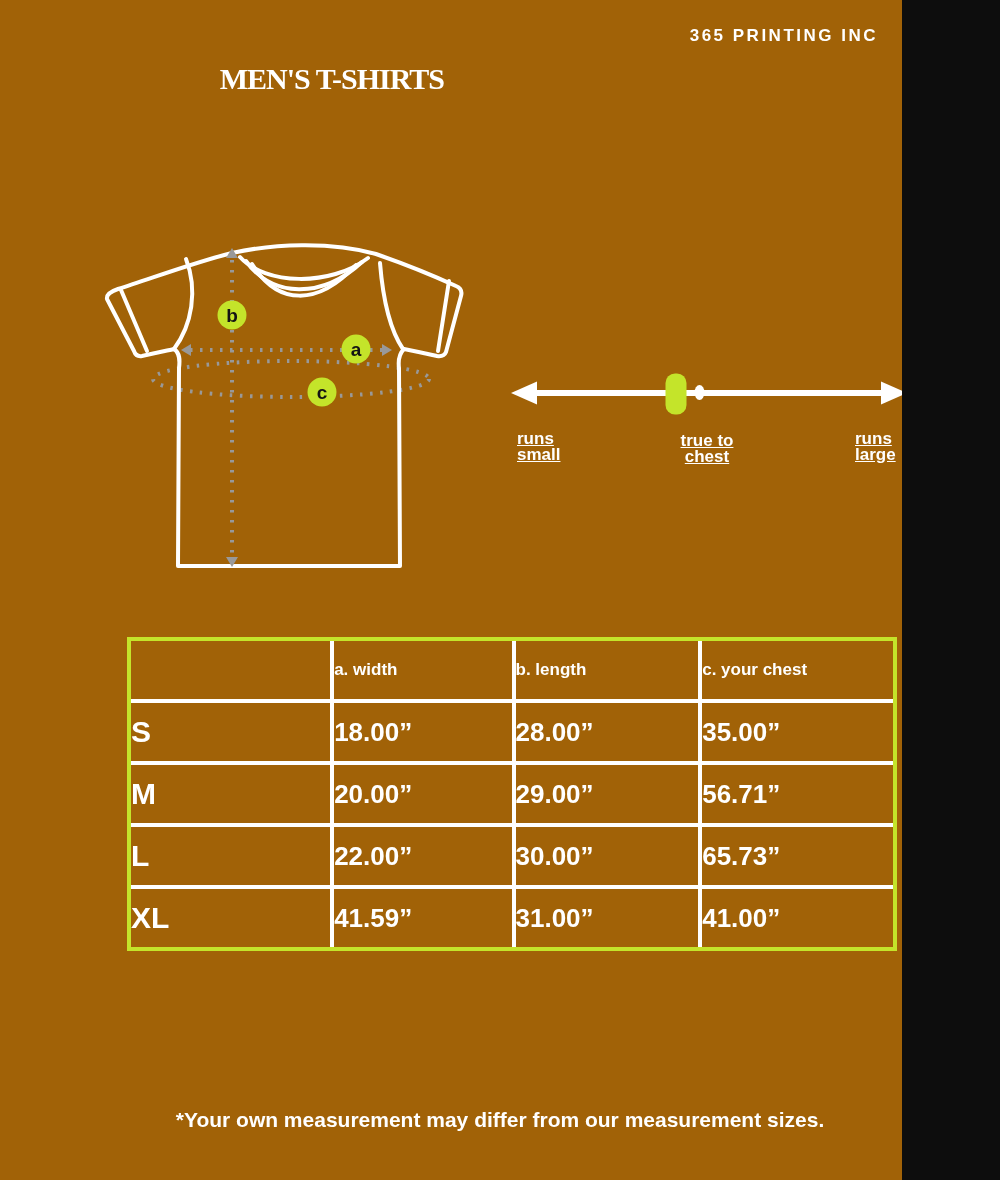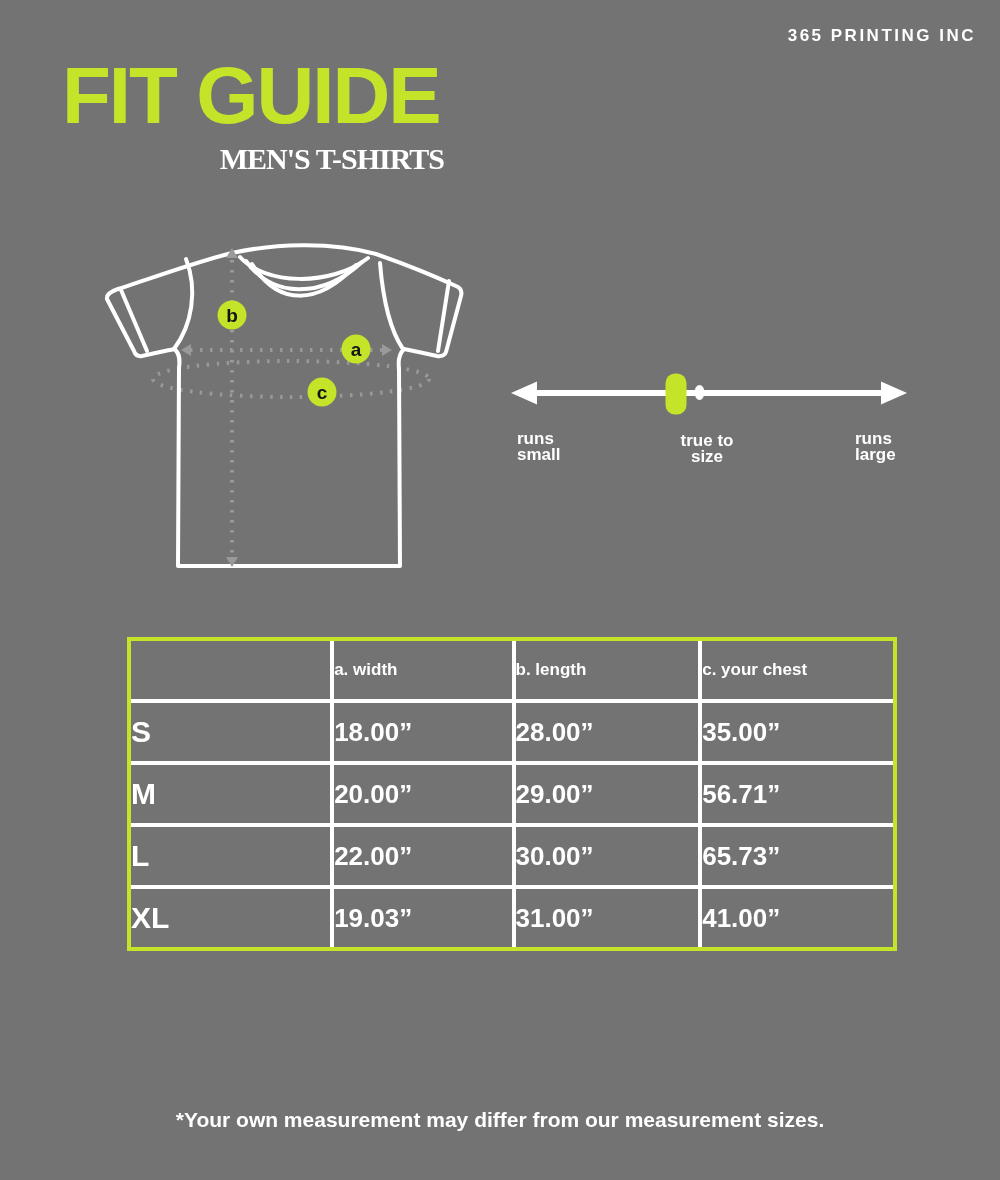--- a/index.html
+++ b/index.html
@@ -1,29 +1,29 @@
 <!DOCTYPE html>
 <html><head>
 <meta charset="utf-8">
 <style>
   html,body{margin:0;padding:0;background:#0d0d0d;}
-  .page{position:relative;width:1000px;height:1180px;background:#737373;overflow:hidden;
+  .page{position:relative;width:902px;height:1180px;background:#a16207;overflow:hidden;
         font-family:"Liberation Sans",sans-serif;font-weight:bold;color:#fff;}
 
   .brand{position:absolute;top:26px;right:24px;font-size:17px;letter-spacing:2.5px;color:#fff;}
 
   .titleblock{position:absolute;left:62px;top:56px;width:382px;text-align:left;}
   .title{font-size:80px;line-height:1;letter-spacing:-2px;color:#c4e42a;white-space:nowrap;}
   .subtitle{margin-top:6px;font-size:30px;letter-spacing:-1px;color:#fff;text-align:right;font-family:Liberation Serif, serif;}
 
   svg{position:absolute;overflow:visible;}
   .diagram-svg{left:90px;top:230px;}
   .scale-svg{left:500px;top:355px;}
 
-  .scale-label{position:absolute;font-size:17px;line-height:16px;color:#fff;}
+  .scale-label{position:absolute;font-size:17px;line-height:16px;color:#fff;text-decoration:underline;}
   .scale-label.left{left:517px;top:431px;text-align:left;}
   .scale-label.center{left:647px;top:433px;width:120px;text-align:center;}
   .scale-label.right{left:855px;top:431px;text-align:left;}
 
   .size-table-wrap{position:absolute;left:127px;top:637px;width:762px;border:4px solid #c4e42a;}
   table.size-table{width:100%;border-collapse:collapse;table-layout:fixed;}
   .size-table th,.size-table td{border:4px solid #fff;text-align:left;vertical-align:middle;
         color:#fff;padding:0;}
   .size-table tr:first-child th{border-top:none;}
   .size-table tr:last-child td{border-bottom:none;}
@@ -37,21 +37,20 @@
         font-size:21px;color:#fff;}
 </style>
 </head>
 <body>
 
 <div class="page">
 
   <div class="brand">365 PRINTING INC</div>
 
   <div class="titleblock">
-    <div class="title">FIT GUIDE</div>
     <div class="subtitle">MEN'S T-SHIRTS</div>
   </div>
 
   <svg class="diagram-svg" width="400" height="355" viewBox="90 230 400 355" xmlns="http://www.w3.org/2000/svg">
 
     <ellipse cx="291" cy="379" rx="138" ry="18" fill="none" stroke="#999999" stroke-width="4" stroke-dasharray="2.5 7.5"></ellipse>
 
     <path d="M 232 253
              C 195 262 150 279 118 289
              Q 106 293 107 299
@@ -109,21 +108,21 @@
     <rect x="665.5" y="373.5" width="21" height="41" rx="9.5" fill="#c4e42a"></rect>
     <ellipse cx="699.5" cy="392.5" rx="5" ry="7.5" fill="#ffffff"></ellipse>
   </svg>
 
   <div class="scale-label left">
     <div>runs</div>
     <div>small</div>
   </div>
   <div class="scale-label center">
     <div>true to</div>
-    <div>size</div>
+    <div>chest</div>
   </div>
   <div class="scale-label right">
     <div>runs</div>
     <div>large</div>
   </div>
 
   <div class="size-table-wrap">
     <table class="size-table">
       <colgroup>
         <col style="width:26.4%">
@@ -151,21 +150,21 @@
         <td>56.71”</td>
       </tr>
       <tr>
         <td class="size">L</td>
         <td>22.00”</td>
         <td>30.00”</td>
         <td>65.73”</td>
       </tr>
       <tr>
         <td class="size">XL</td>
-        <td>19.03”</td>
+        <td>41.59”</td>
         <td>31.00”</td>
         <td>41.00”</td>
       </tr>
     </tbody>
       </table>
   </div>
 
   <div class="footnote">*Your own measurement may differ from our measurement sizes.</div>
 
 </div>

